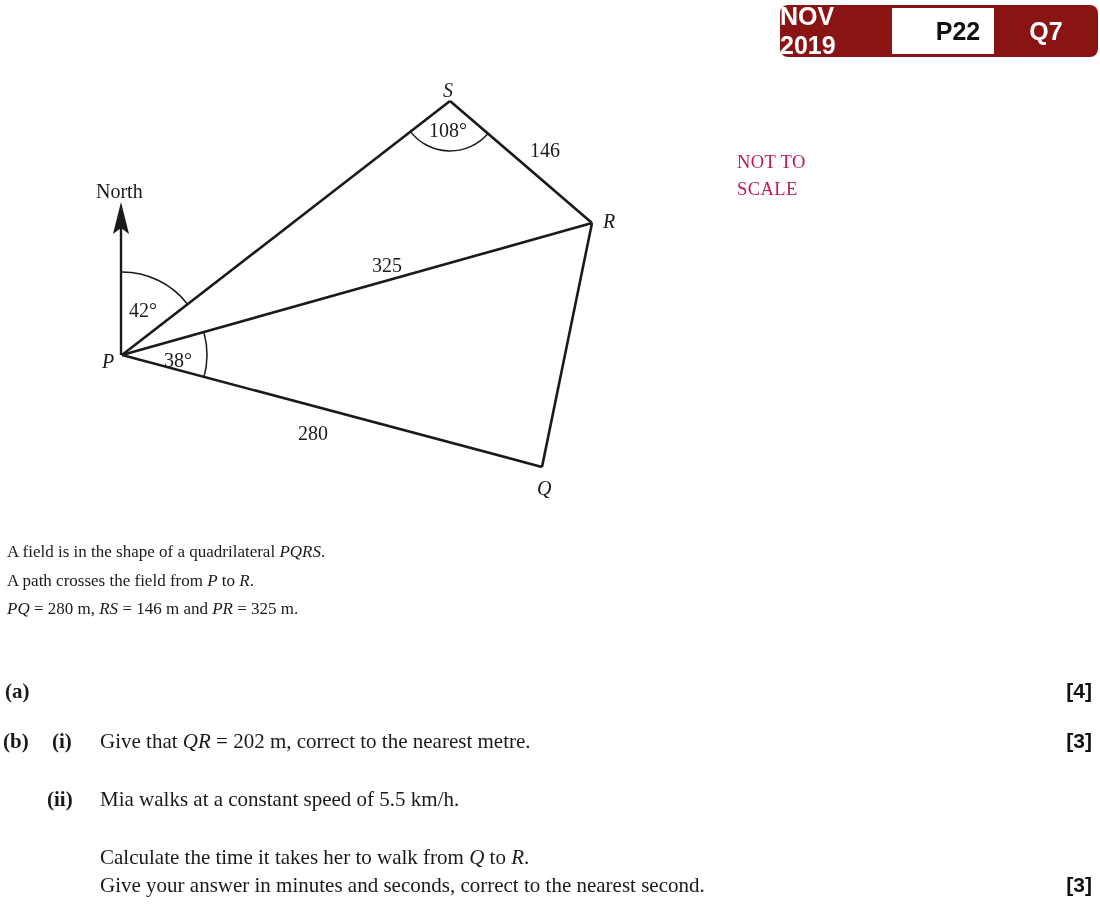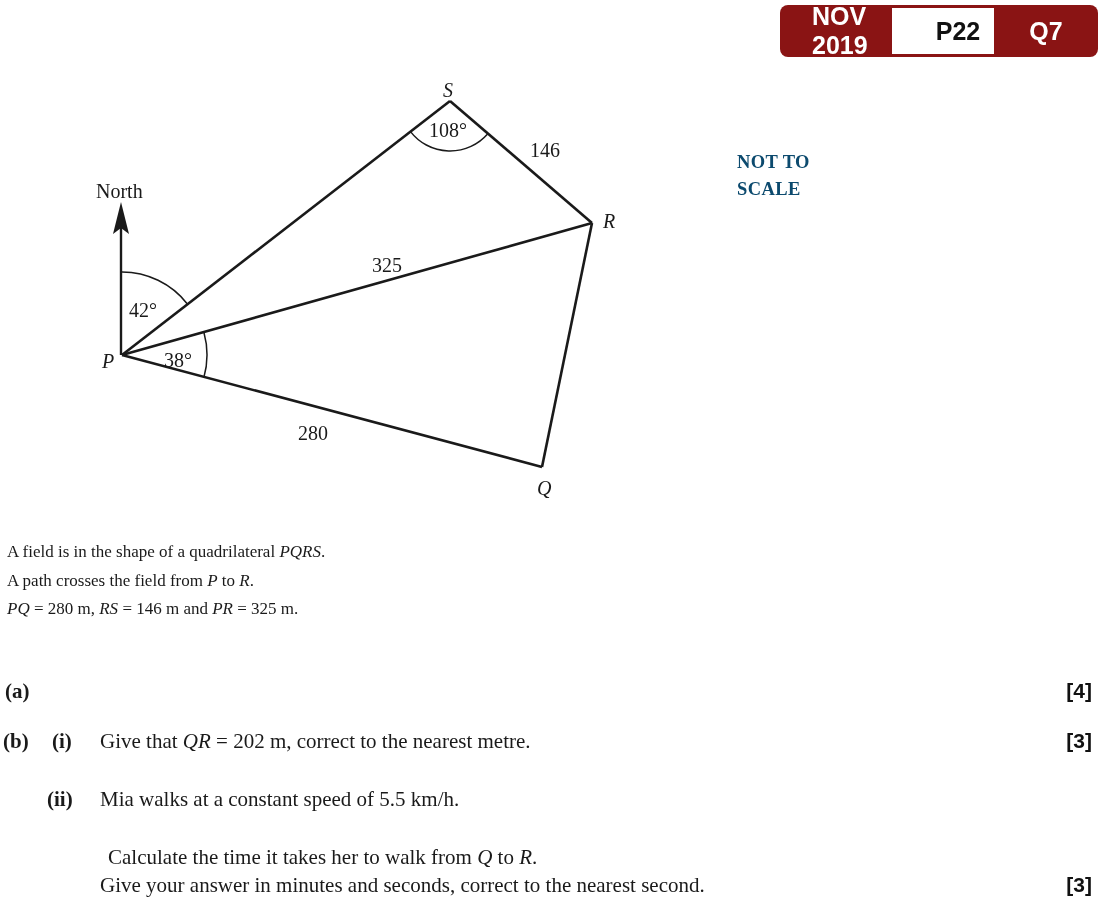--- a/index.html
+++ b/index.html
@@ -7,33 +7,33 @@
     width:1100px;height:904px;position:relative;background:#ffffff;
     font-family:"Liberation Serif", serif;color:#1a1a1a;overflow:hidden;
   }
   
   .badge{
     position:absolute;left:780px;top:5px;width:318px;height:52px;
     background:#8a1414;border-radius:8px;display:flex;align-items:stretch;
     font-family:"Liberation Sans", sans-serif;font-weight:bold;font-size:25px;
   }
   .badge-seg{display:flex;align-items:center;justify-content:center;}
-  .badge-session{flex:1;color:#ffffff;padding-left:32px;}
+  .badge-session{flex:1;color:#ffffff;}
   .badge-paper{width:72px;margin:3px 0;background:#ffffff;color:#111111;padding-left:30px;}
   .badge-q{width:104px;color:#ffffff;}
   
   .diagram{position:absolute;left:0;top:55px;}
   .diagram text{font-family:"Liberation Serif", serif;font-size:20px;fill:#1a1a1a;}
   .diagram text.it{font-style:italic;}
   .edge{stroke:#1a1a1a;stroke-width:2.6;fill:none;}
   .arc{stroke:#1a1a1a;stroke-width:1.5;fill:none;}
   .north-shaft{stroke:#1a1a1a;stroke-width:2.4;}
   .nts{
     position:absolute;left:737px;top:149px;font-size:18.5px;line-height:27px;
-    letter-spacing:0.4px;color:#0c4a6e;font-weight:bold;
+    letter-spacing:0.4px;color:#be185d;
   }
   
   .intro{
     position:absolute;left:7px;top:538px;width:760px;
     font-size:17px;line-height:28.5px;
   }
   .qrow{position:absolute;left:0;width:1100px;height:29px;font-size:21px;}
   .qlabel{position:absolute;top:0;font-weight:bold;}
   .qtext{position:absolute;top:0;white-space:nowrap;}
   .qmark{
@@ -100,19 +100,19 @@
   <span class="qtext" style="left:100px"><span>Give that </span><i>QR</i><span> = 202 m, correct to the nearest metre.</span></span>
   <span class="qmark">[3]</span>
 </div>
 
 <div class="qrow" style="top:787px">
   <span class="qlabel" style="left:47px">(ii)</span>
   <span class="qtext" style="left:100px"><span>Mia walks at a constant speed of 5.5 km/h.</span></span>
 </div>
 
 <div class="qrow" style="top:845px">
-  <span class="qtext" style="left:108px"><span>Calculate the time it takes her to walk from </span><i>Q</i><span> to </span><i>R</i><span>.</span></span>
+  <span class="qtext" style="left:100px"><span>Calculate the time it takes her to walk from </span><i>Q</i><span> to </span><i>R</i><span>.</span></span>
 </div>
 
 <div class="qrow" style="top:873px">
   <span class="qtext" style="left:100px"><span>Give your answer in minutes and seconds, correct to the nearest second.</span></span>
   <span class="qmark">[3]</span>
 </div>
 
 </body></html>

